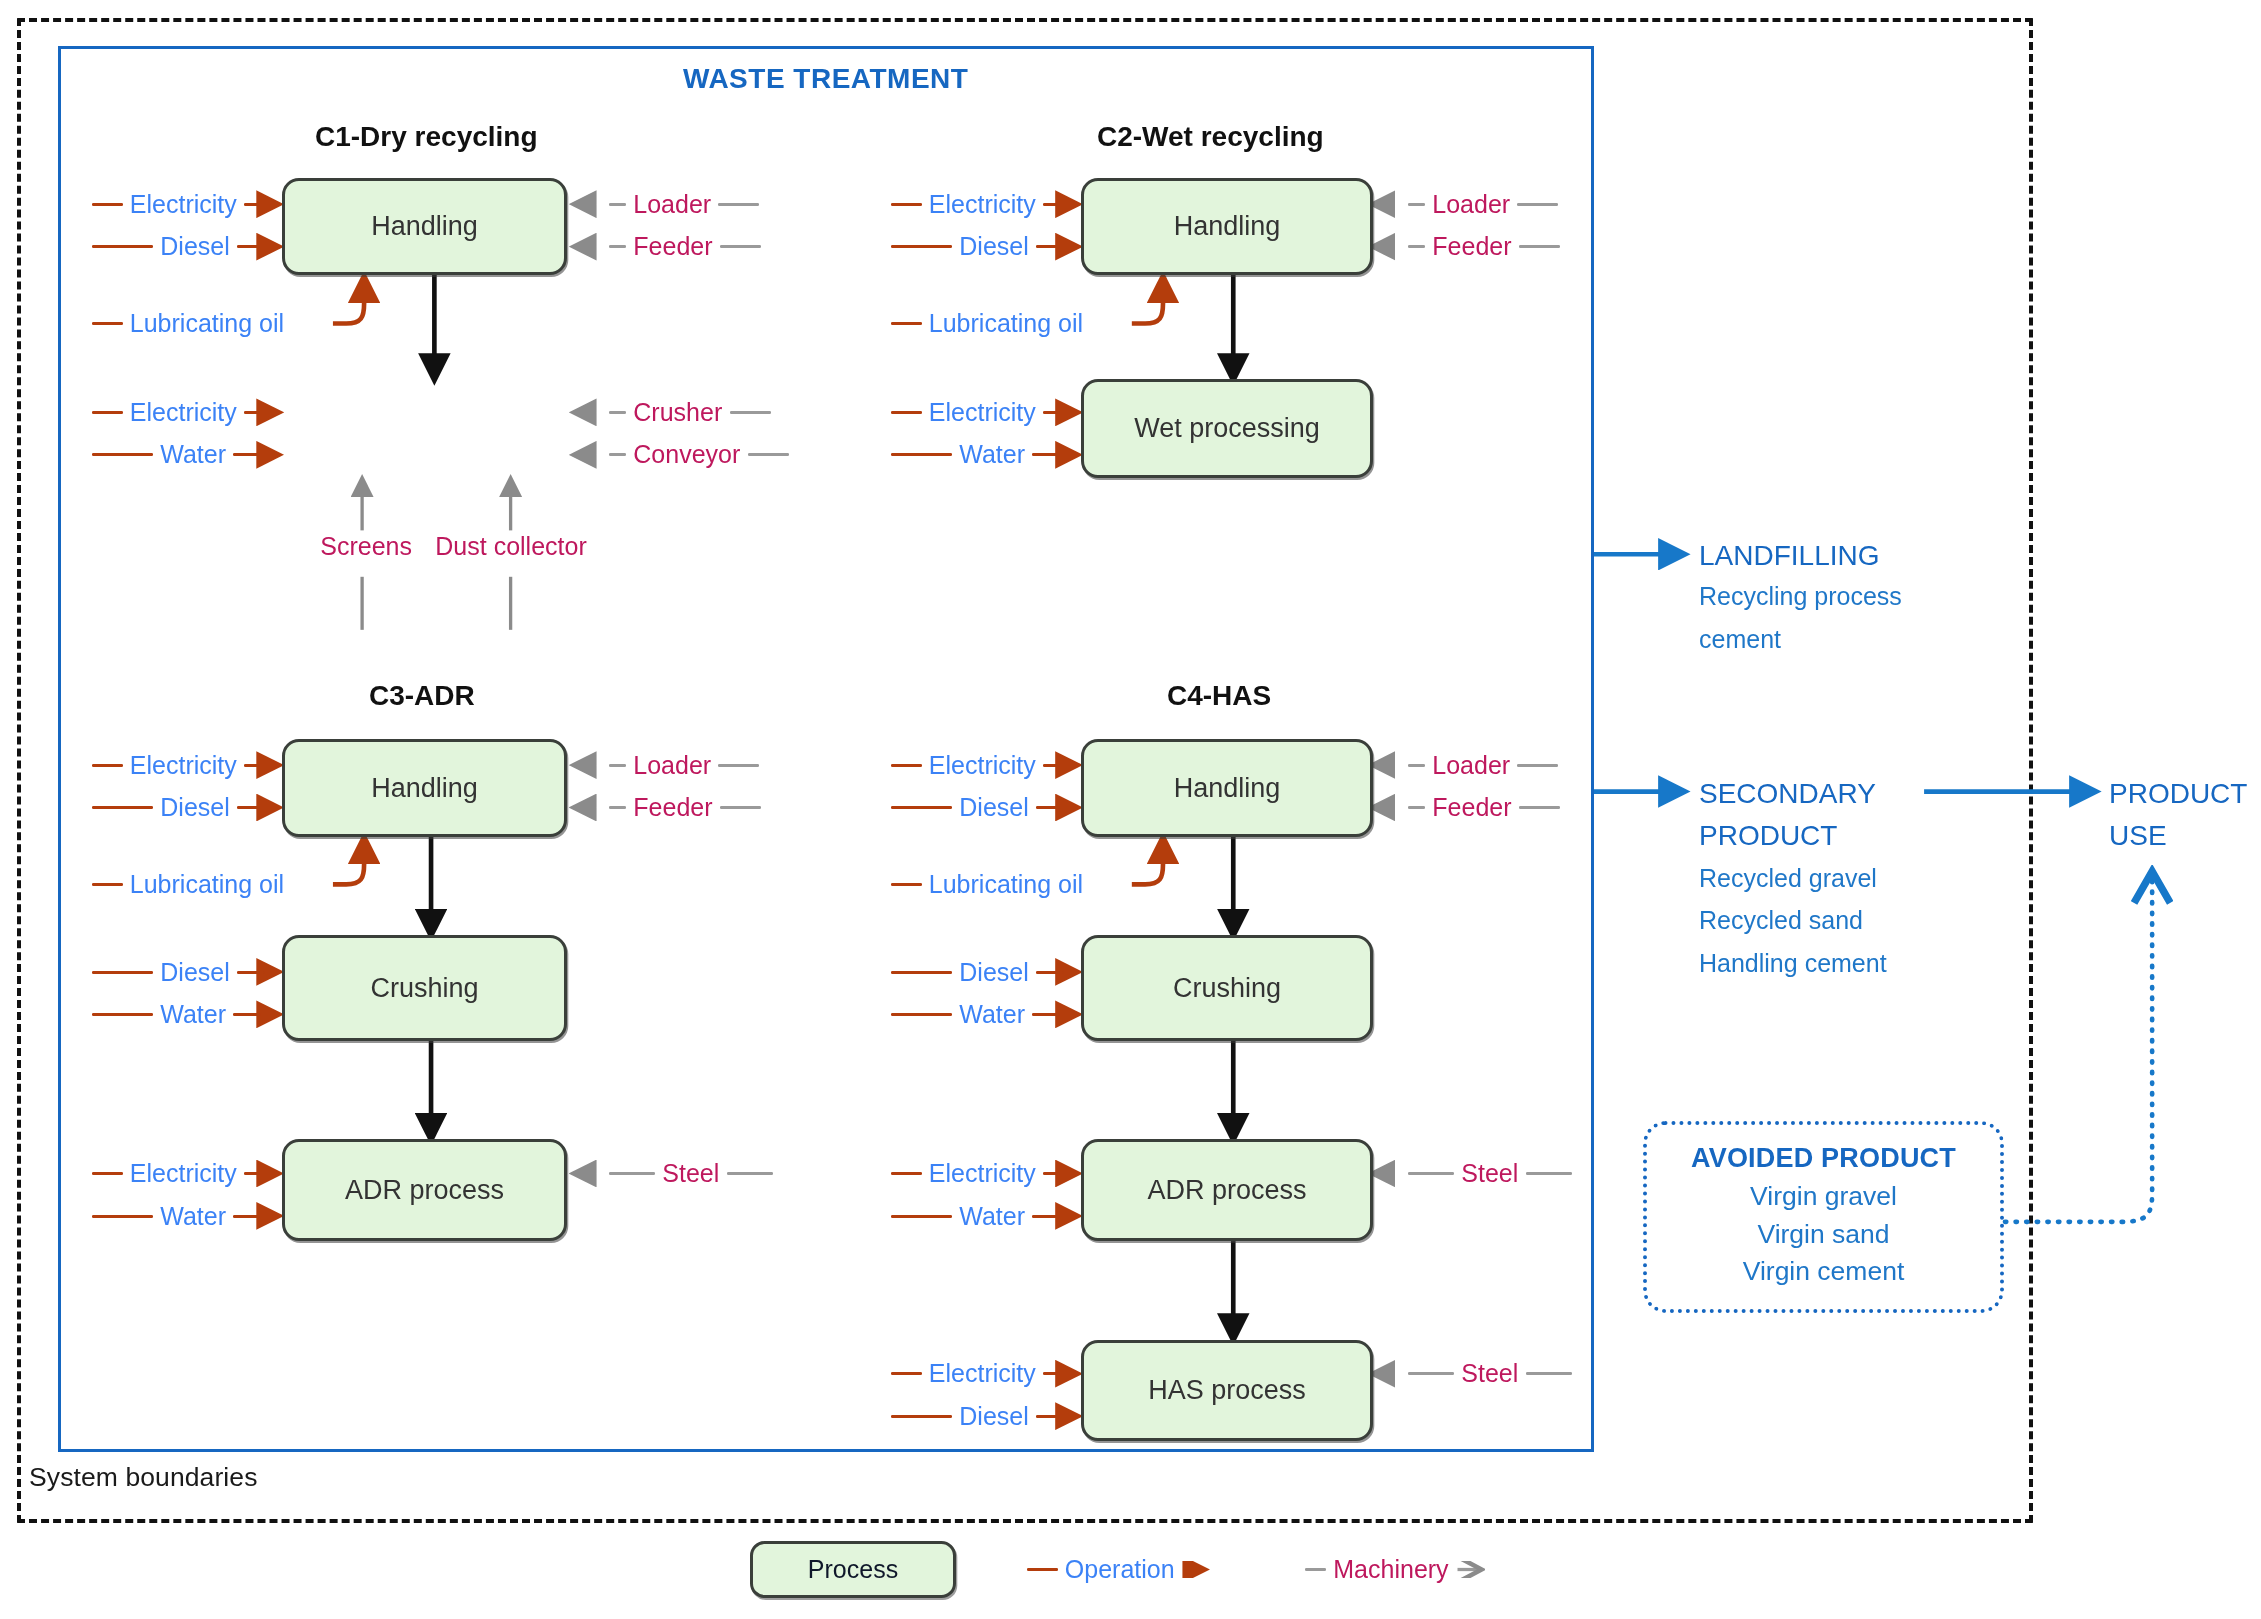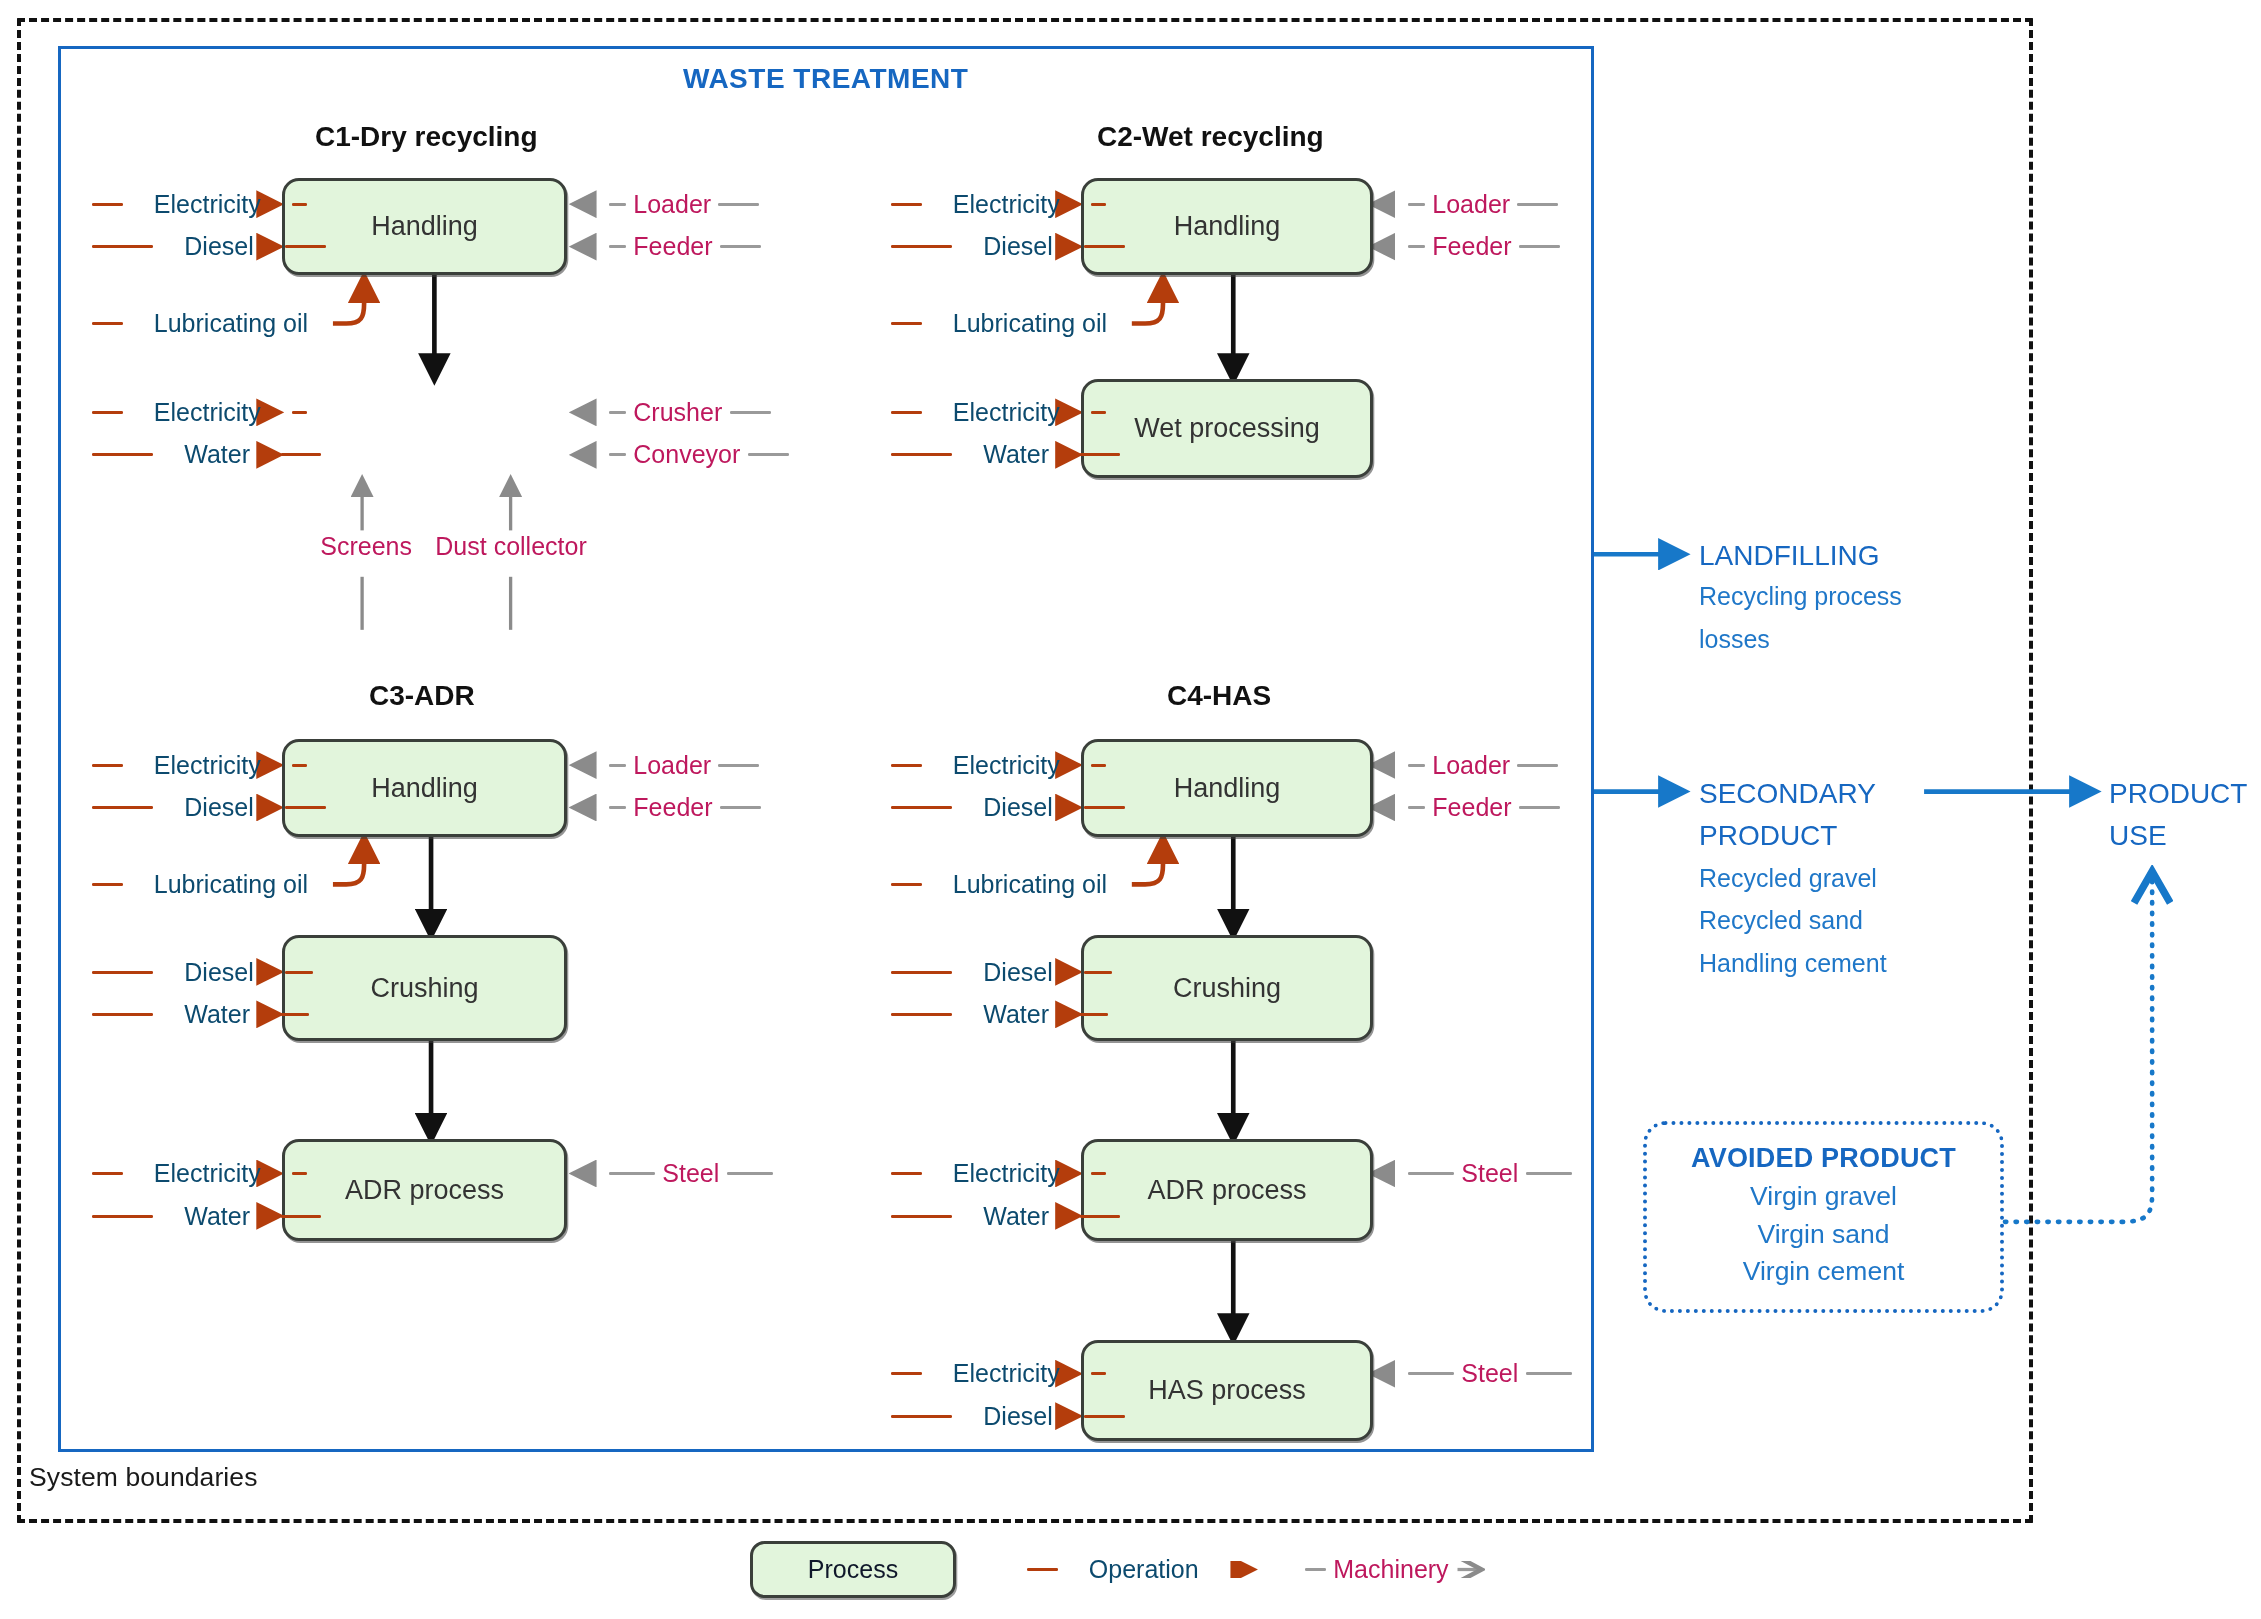--- a/index.html
+++ b/index.html
@@ -32,21 +32,21 @@
     position:absolute;background:#e2f5dc;border:3.3px solid #3a3f3a;border-radius:17px;
     box-sizing:border-box;box-shadow:1.3px 2px 0 rgba(60,60,60,.55);
     display:flex;align-items:center;justify-content:center;
   }
   .pbox span{font-size:27px;color:#333;white-space:nowrap;}
 
   
   .flow{position:absolute;display:flex;align-items:center;white-space:nowrap;font-size:25px;}
   .flow .dash{display:inline-block;height:3.3px;border-radius:1.3px;}
   .flow .txt{padding:0 7.3px;line-height:1;}
-  .flow.op{color:#0c4a6e;gap:24px;}
+  .flow.op{color:#3b82f6;}
   .flow.op .dash{background:#b43d0c;}
   .flow.mach{color:#be185d;}
   .flow.mach .dash{background:#9a9a9a;}
 
   
   .svg-layer{position:absolute;left:0;top:0;width:2261px;height:1619px;pointer-events:none;}
 
   
   .blue-head{position:absolute;font-size:28px;font-weight:normal;color:#1667c1;line-height:1.28;white-space:nowrap;}
   .blue-body{position:absolute;font-size:25px;color:#1f77c8;line-height:1.35;white-space:nowrap;}
@@ -425,21 +425,21 @@
       <i class="dash" style="width:41px;"></i>
   </div>
   <div class="flow mach" style="left:1408px;top:1361px;">
     <i class="dash" style="width:46px;"></i>
       <span class="txt">Steel</span>
       <i class="dash" style="width:46px;"></i>
   </div>
 
   <div class="blue-head" style="left:1699px;top:538px;">LANDFILLING</div>
   <div class="blue-body" style="left:1699px;top:580px;">Recycling process</div>
-  <div class="blue-body" style="left:1699px;top:623px;">losses</div>
+  <div class="blue-body" style="left:1699px;top:623px;">cement</div>
 
   <div class="blue-head" style="left:1699px;top:776px;">SECONDARY</div>
   <div class="blue-head" style="left:1699px;top:818px;">PRODUCT</div>
   <div class="blue-body" style="left:1699px;top:862px;">Recycled gravel</div>
   <div class="blue-body" style="left:1699px;top:904px;">Recycled sand</div>
   <div class="blue-body" style="left:1699px;top:947px;">Handling cement</div>
 
   <div class="blue-head" style="left:2109px;top:776px;">PRODUCT</div>
   <div class="blue-head" style="left:2109px;top:818px;">USE</div>
 

